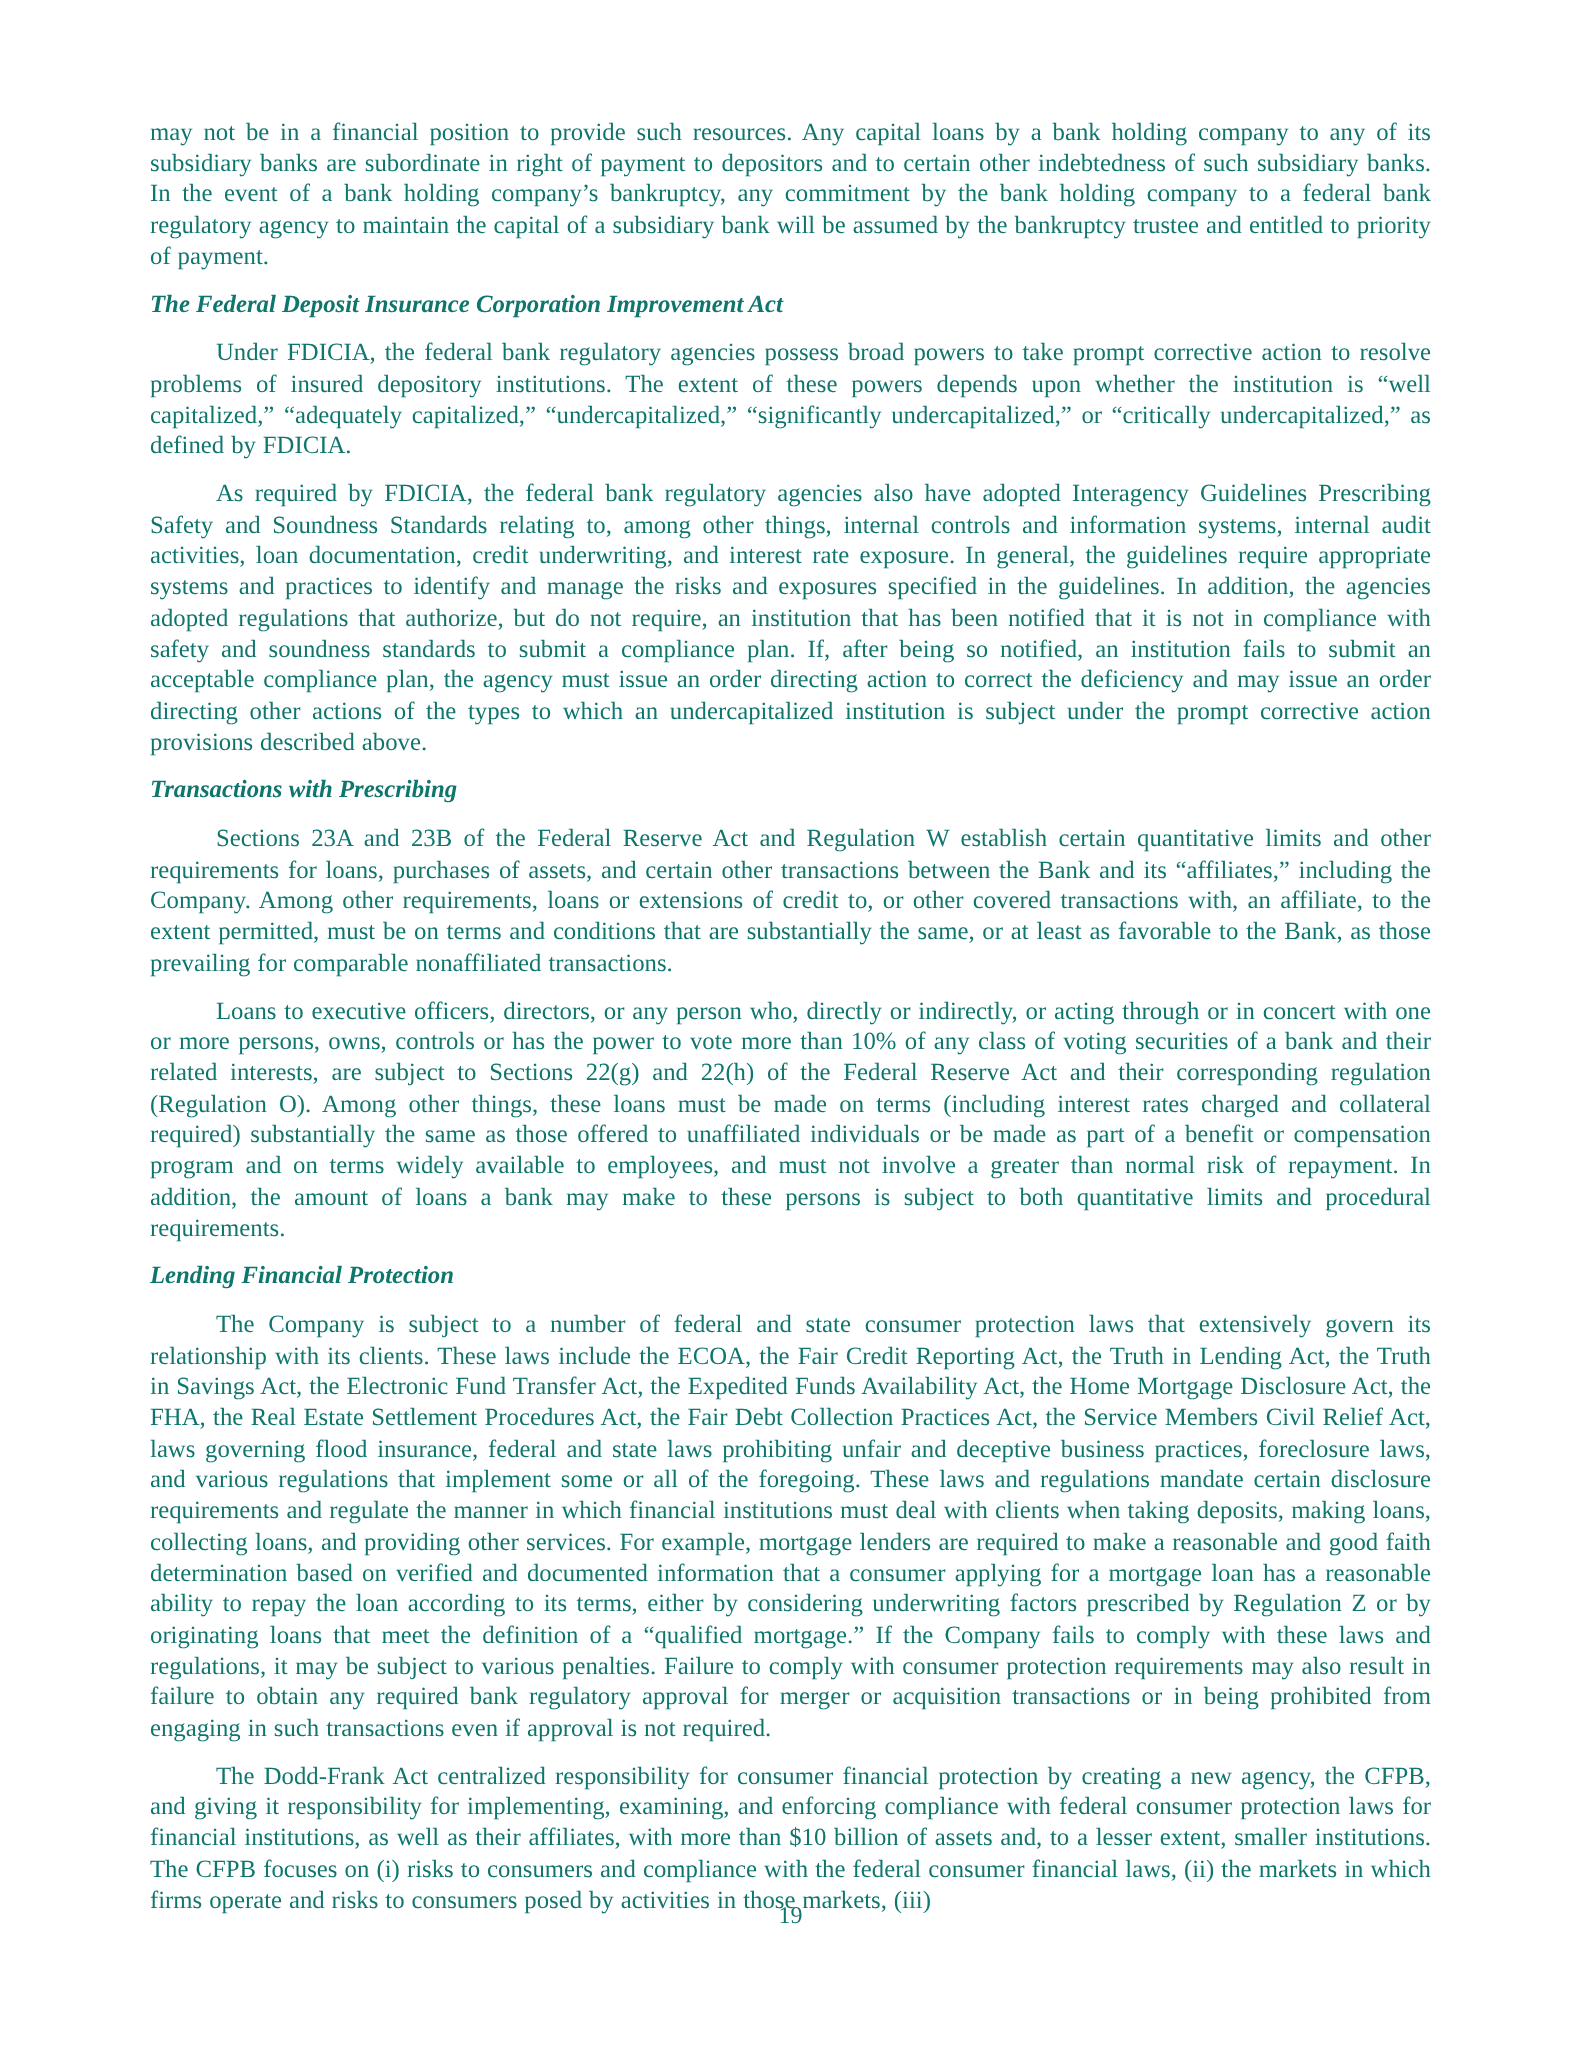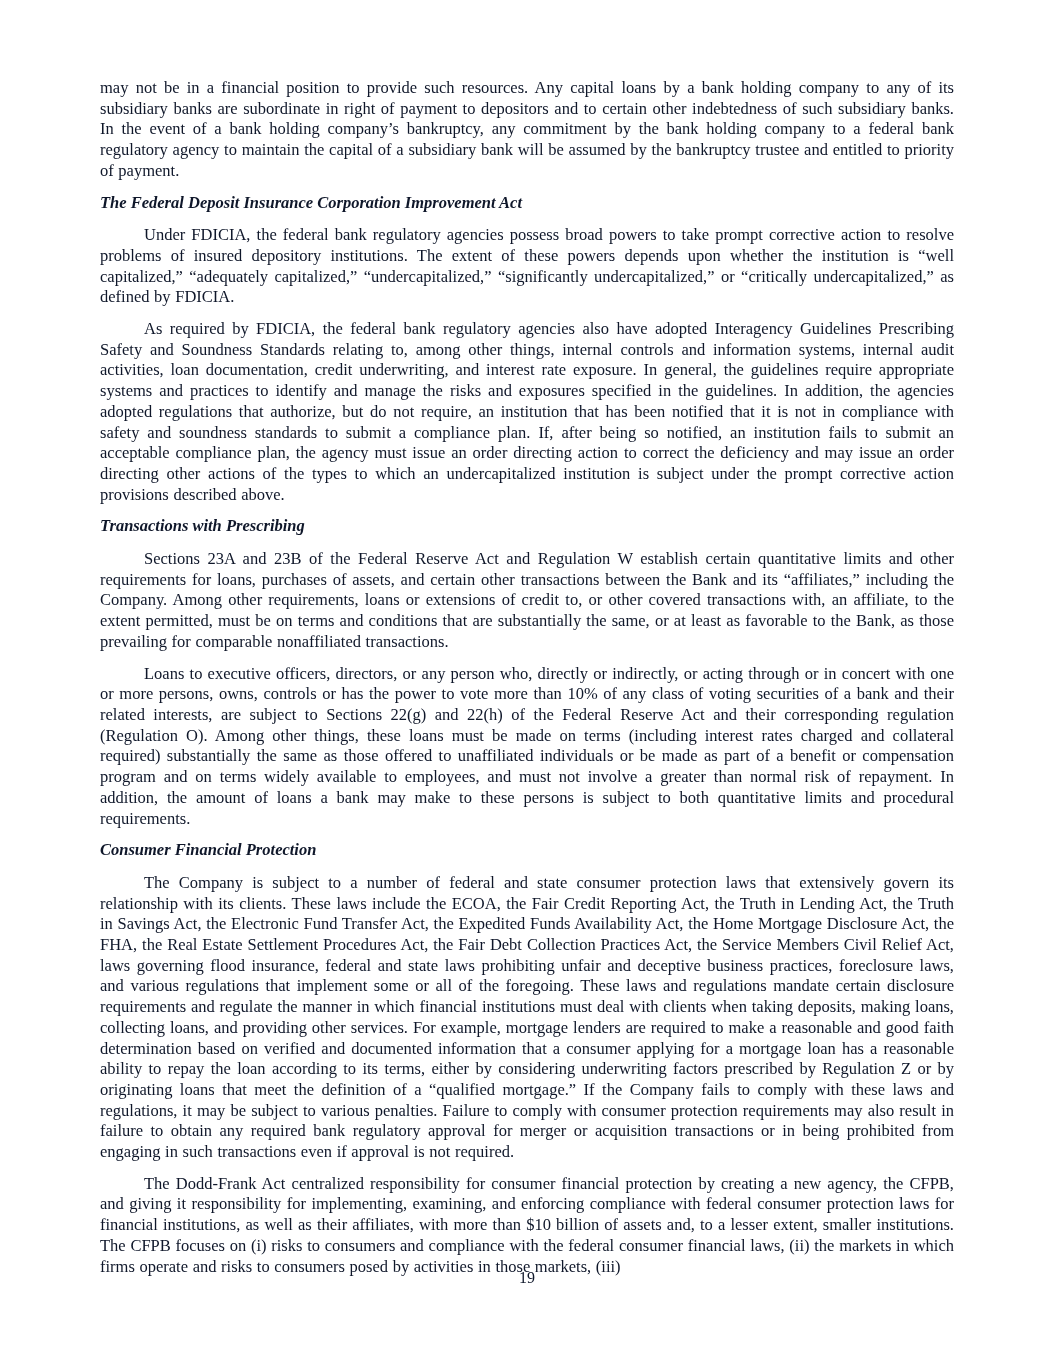--- a/index.html
+++ b/index.html
@@ -7,21 +7,21 @@
     padding: 0;
     background: #ffffff;
   }
   .page {
     position: relative;
     width: 1048px;
     height: 1365px;
     background: #ffffff;
     overflow: hidden;
     font-family: "Liberation Serif", "DejaVu Serif", serif;
-    color: #0f172a;
+    color: #0f766e;
   }
   .content {
     position: absolute;
     left: 100px;
     top: 78px;
     width: 854px;
   }
   .para {
     margin: 0 0 11px 0;
     text-align: justify;
@@ -64,21 +64,21 @@
     <p class="para">Under FDICIA, the federal bank regulatory agencies possess broad powers to take prompt corrective action to resolve problems of insured depository institutions. The extent of these powers depends upon whether the institution is “well capitalized,” “adequately capitalized,” “undercapitalized,” “significantly undercapitalized,” or “critically undercapitalized,” as defined by FDICIA.</p>
 
     <p class="para">As required by FDICIA, the federal bank regulatory agencies also have adopted Interagency Guidelines Prescribing Safety and Soundness Standards relating to, among other things, internal controls and information systems, internal audit activities, loan documentation, credit underwriting, and interest rate exposure. In general, the guidelines require appropriate systems and practices to identify and manage the risks and exposures specified in the guidelines. In addition, the agencies adopted regulations that authorize, but do not require, an institution that has been notified that it is not in compliance with safety and soundness standards to submit a compliance plan. If, after being so notified, an institution fails to submit an acceptable compliance plan, the agency must issue an order directing action to correct the deficiency and may issue an order directing other actions of the types to which an undercapitalized institution is subject under the prompt corrective action provisions described above.</p>
 
     <h3 class="heading">Transactions with Prescribing</h3>
 
     <p class="para">Sections 23A and 23B of the Federal Reserve Act and Regulation W establish certain quantitative limits and other requirements for loans, purchases of assets, and certain other transactions between the Bank and its “affiliates,” including the Company. Among other requirements, loans or extensions of credit to, or other covered transactions with, an affiliate, to the extent permitted, must be on terms and conditions that are substantially the same, or at least as favorable to the Bank, as those prevailing for comparable nonaffiliated transactions.</p>
 
     <p class="para">Loans to executive officers, directors, or any person who, directly or indirectly, or acting through or in concert with one or more persons, owns, controls or has the power to vote more than 10% of any class of voting securities of a bank and their related interests, are subject to Sections 22(g) and 22(h) of the Federal Reserve Act and their corresponding regulation (Regulation O). Among other things, these loans must be made on terms (including interest rates charged and collateral required) substantially the same as those offered to unaffiliated individuals or be made as part of a benefit or compensation program and on terms widely available to employees, and must not involve a greater than normal risk of repayment. In addition, the amount of loans a bank may make to these persons is subject to both quantitative limits and procedural requirements.</p>
 
-    <h3 class="heading">Consumer Financial Protection</h3>
+    <h3 class="heading">Lending Financial Protection</h3>
 
     <p class="para">The Company is subject to a number of federal and state consumer protection laws that extensively govern its relationship with its clients. These laws include the ECOA, the Fair Credit Reporting Act, the Truth in Lending Act, the Truth in Savings Act, the Electronic Fund Transfer Act, the Expedited Funds Availability Act, the Home Mortgage Disclosure Act, the FHA, the Real Estate Settlement Procedures Act, the Fair Debt Collection Practices Act, the Service Members Civil Relief Act, laws governing flood insurance, federal and state laws prohibiting unfair and deceptive business practices, foreclosure laws, and various regulations that implement some or all of the foregoing. These laws and regulations mandate certain disclosure requirements and regulate the manner in which financial institutions must deal with clients when taking deposits, making loans, collecting loans, and providing other services. For example, mortgage lenders are required to make a reasonable and good faith determination based on verified and documented information that a consumer applying for a mortgage loan has a reasonable ability to repay the loan according to its terms, either by considering underwriting factors prescribed by Regulation Z or by originating loans that meet the definition of a “qualified mortgage.” If the Company fails to comply with these laws and regulations, it may be subject to various penalties. Failure to comply with consumer protection requirements may also result in failure to obtain any required bank regulatory approval for merger or acquisition transactions or in being prohibited from engaging in such transactions even if approval is not required.</p>
 
     <p class="para">The Dodd-Frank Act centralized responsibility for consumer financial protection by creating a new agency, the CFPB, and giving it responsibility for implementing, examining, and enforcing compliance with federal consumer protection laws for financial institutions, as well as their affiliates, with more than $10 billion of assets and, to a lesser extent, smaller institutions. The CFPB focuses on (i) risks to consumers and compliance with the federal consumer financial laws, (ii) the markets in which firms operate and risks to consumers posed by activities in those markets, (iii)</p>
 
   </div>
 
   <div class="page-number">19</div>
 </div>
 

